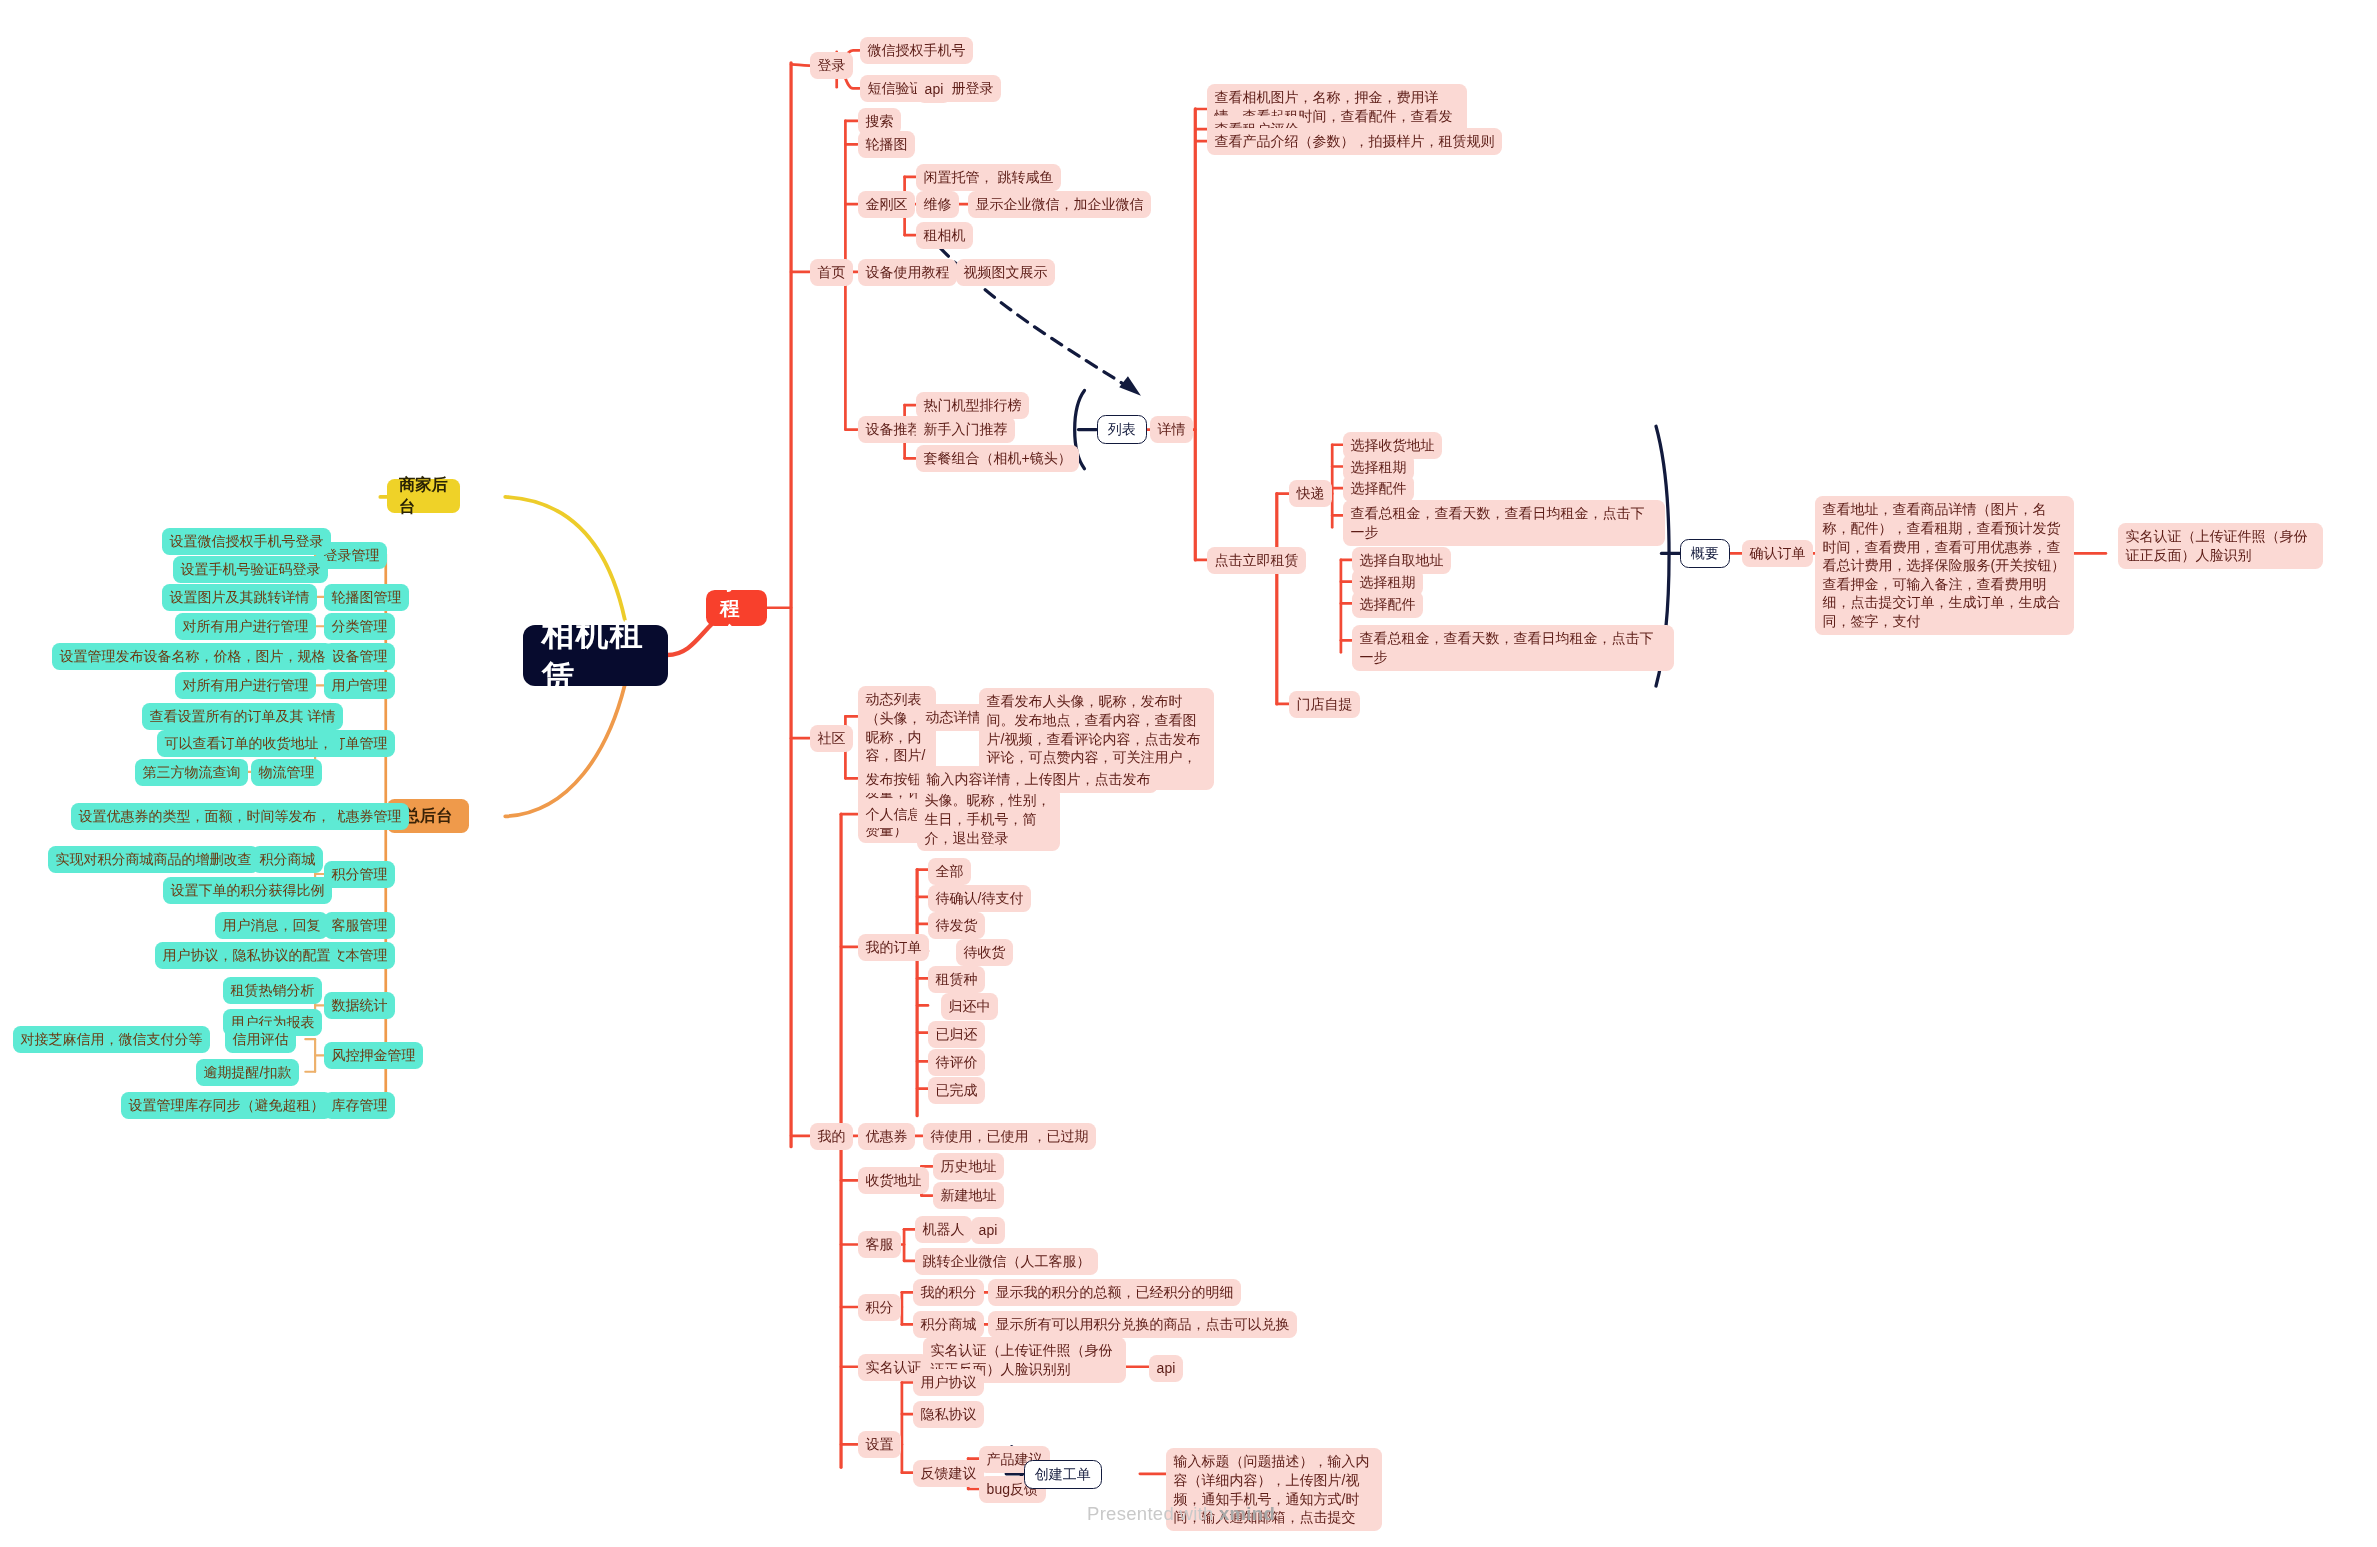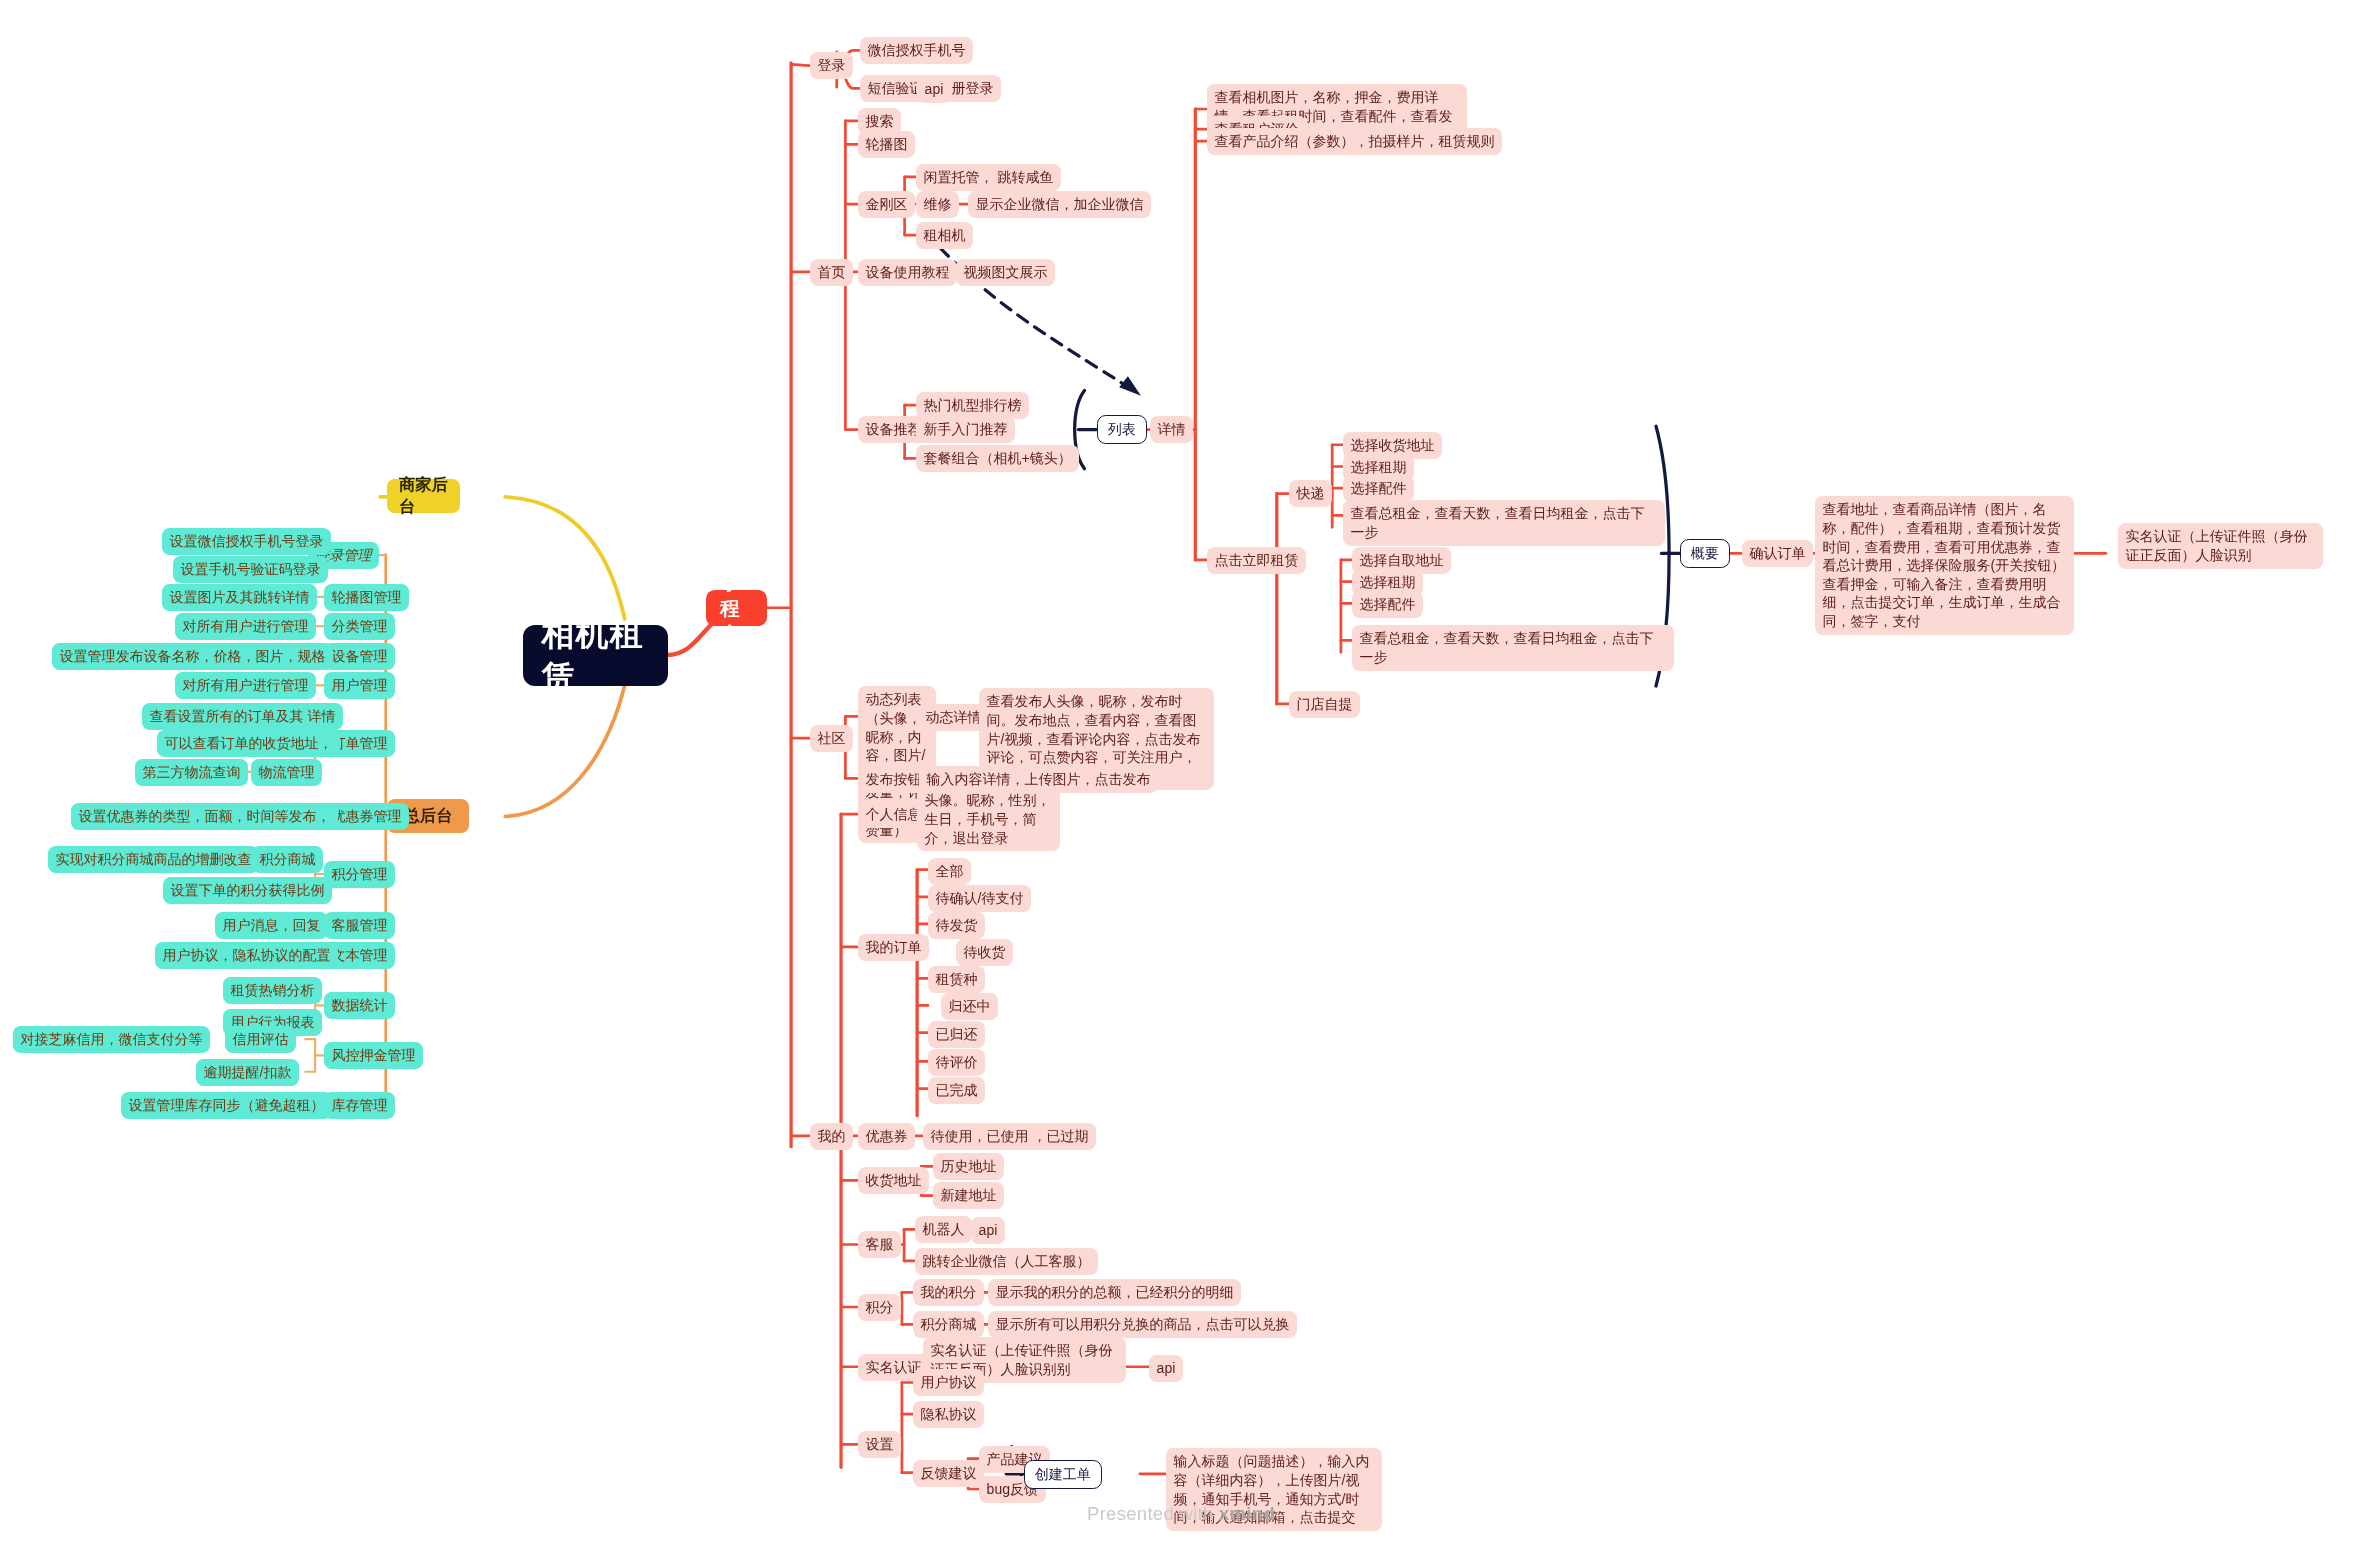--- a/index.html
+++ b/index.html
@@ -363,21 +363,21 @@
 
   <div class="node n-pink nowrap" style="left:858px;top:1431px;">设置</div>
   <div class="node n-pink nowrap" style="left:913px;top:1369px;">用户协议</div>
   <div class="node n-pink nowrap" style="left:913px;top:1401px;">隐私协议</div>
   <div class="node n-pink nowrap" style="left:913px;top:1460px;">反馈建议</div>
   <div class="node n-pink nowrap" style="left:979px;top:1446px;">产品建议</div>
   <div class="node n-pink nowrap" style="left:979px;top:1476px;">bug反馈</div>
   <div class="node n-outline nowrap" style="left:1024px;top:1460px;">创建工单</div>
   <div class="node n-pink wrapy" style="left:1166px;top:1448px;width:216px;">输入标题（问题描述），输入内容（详细内容），上传图片/视频，通知手机号，通知方式/时间，输入通知邮箱，点击提交</div>
 
-  <div class="node n-peach nowrap" style="left:308px;top:542px;font-style:italic;">登录管理</div>
+  <div class="node n-peach nowrap" style="left:316px;top:542px;">登录管理</div>
   <div class="node n-peach nowrap" style="left:162px;top:528px;">设置微信授权手机号登录</div>
   <div class="node n-peach nowrap" style="left:173px;top:556px;">设置手机号验证码登录</div>
 
   <div class="node n-peach nowrap" style="left:324px;top:584px;">轮播图管理</div>
   <div class="node n-peach nowrap" style="left:162px;top:584px;">设置图片及其跳转详情</div>
 
   <div class="node n-peach nowrap" style="left:324px;top:613px;">分类管理</div>
   <div class="node n-peach nowrap" style="left:175px;top:613px;">对所有用户进行管理</div>
 
   <div class="node n-peach nowrap" style="left:324px;top:643px;">设备管理</div>

